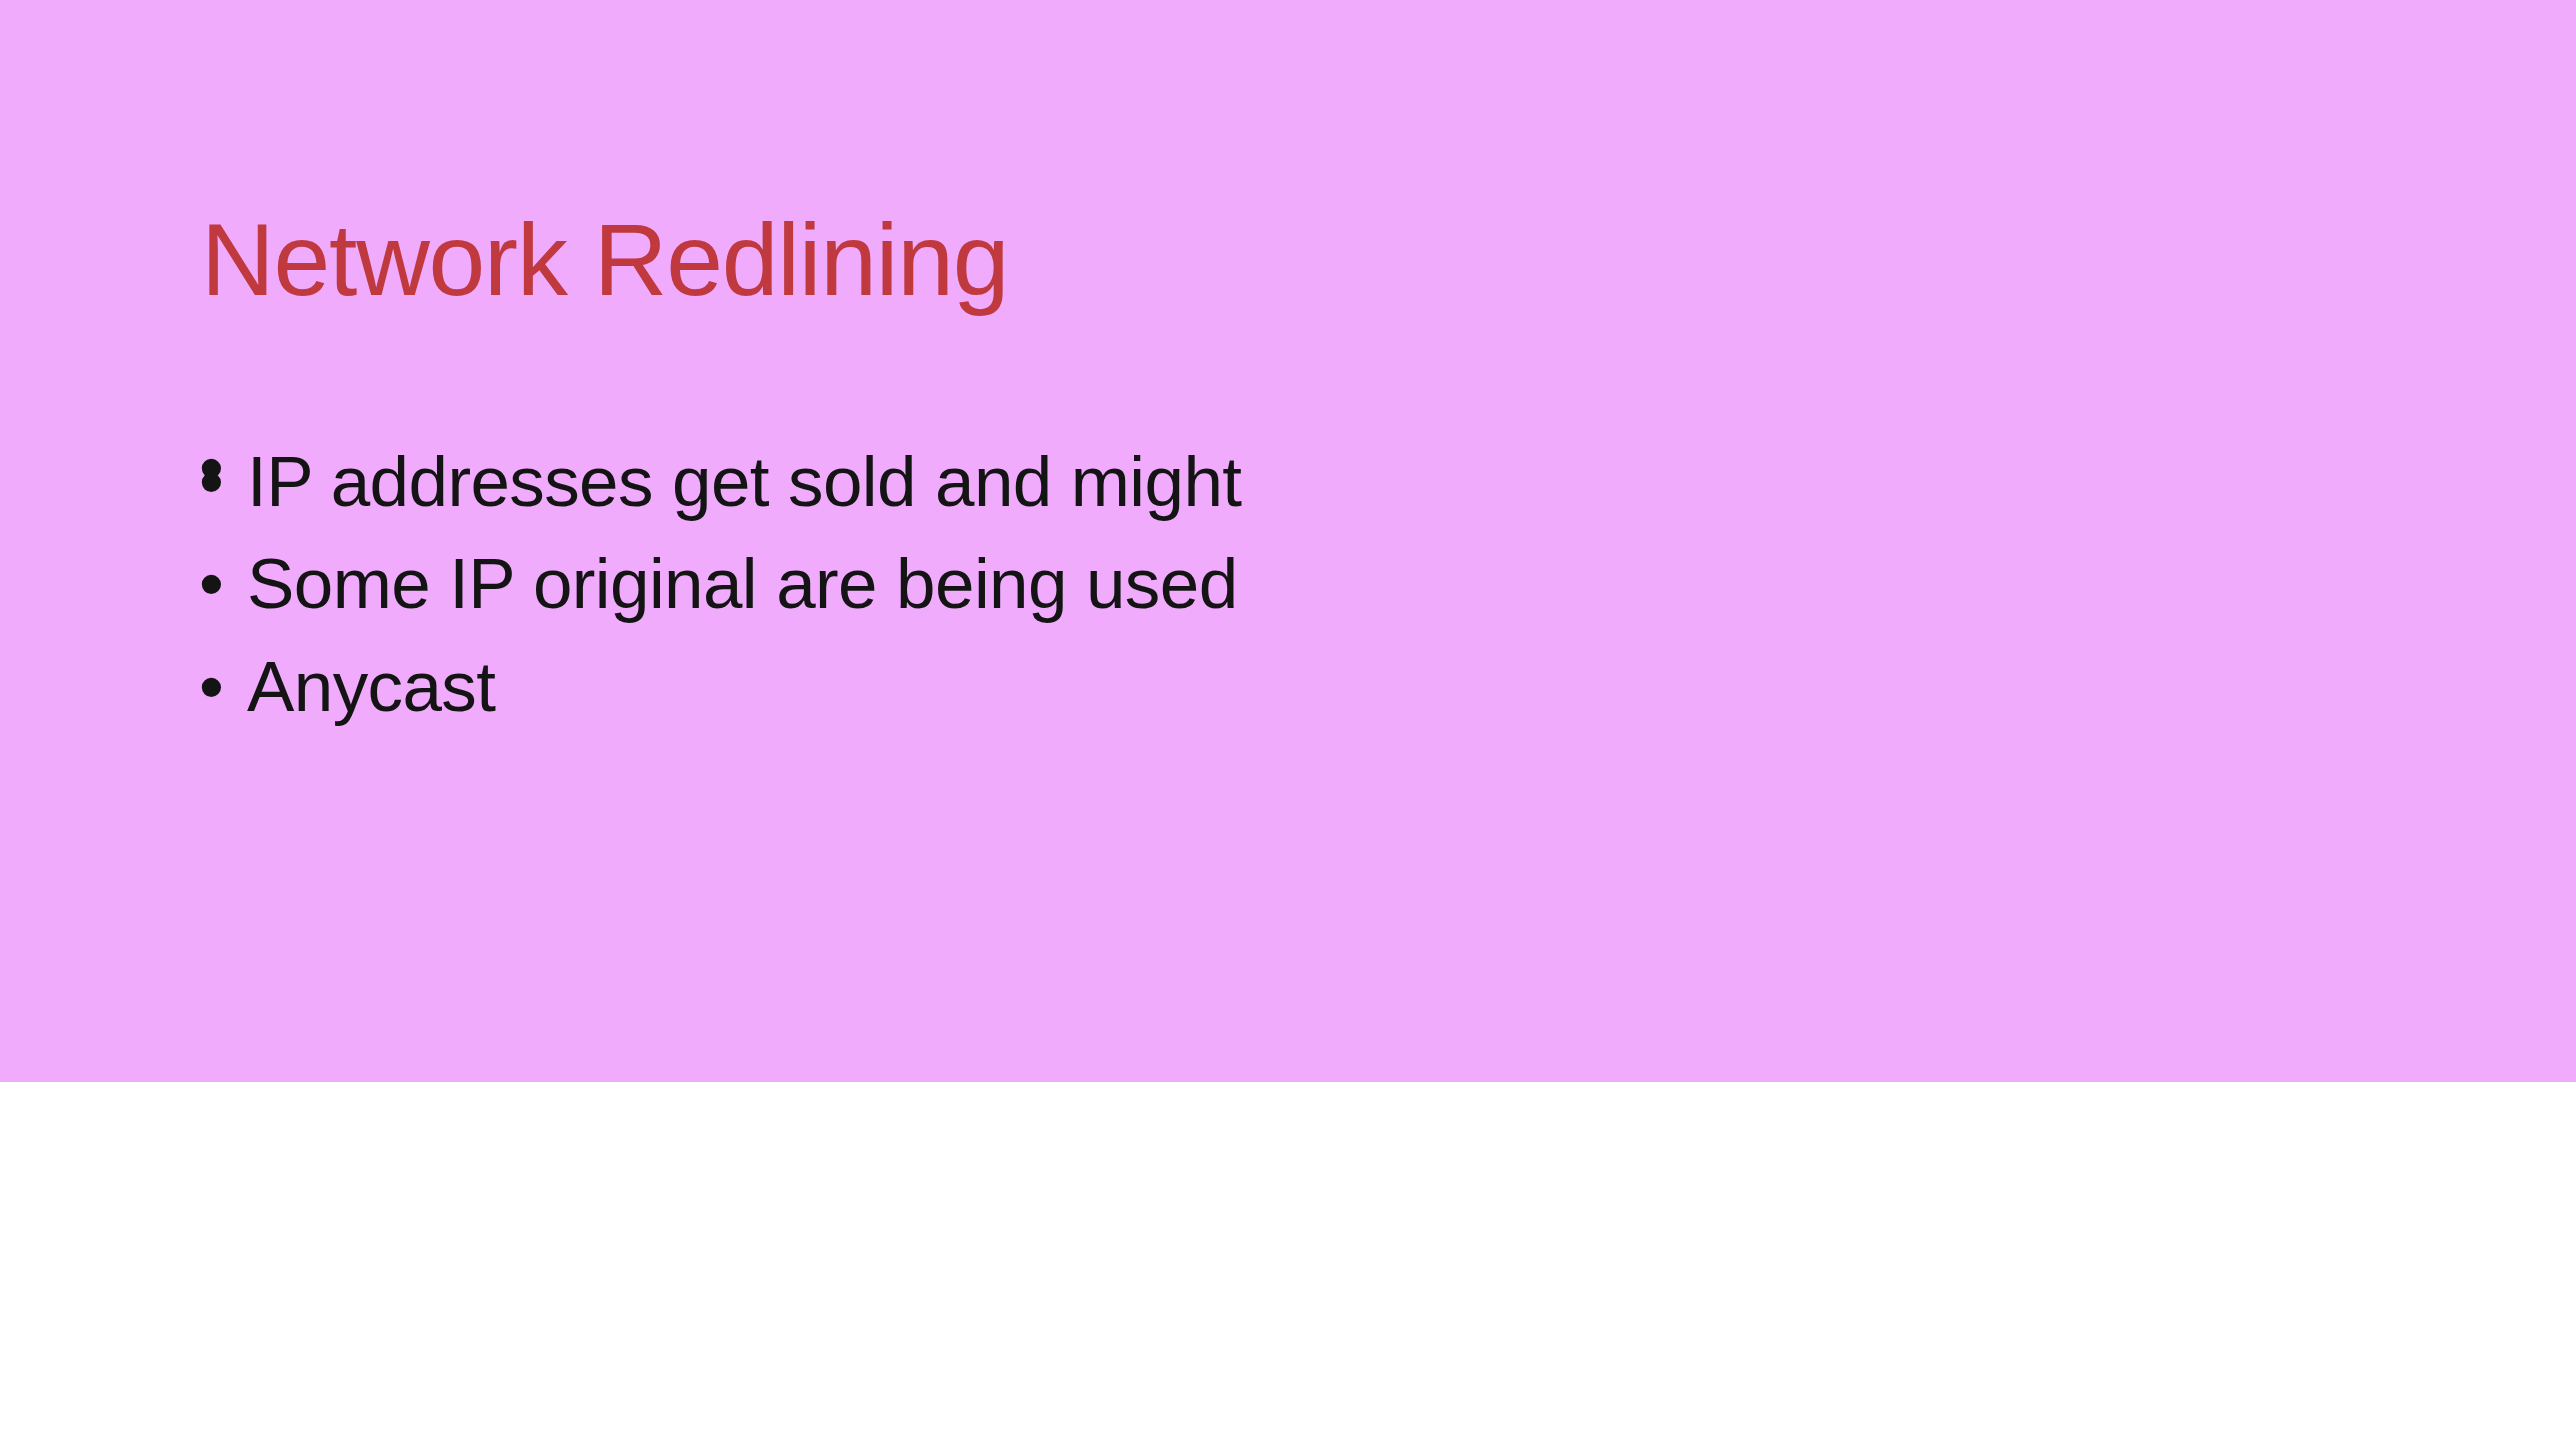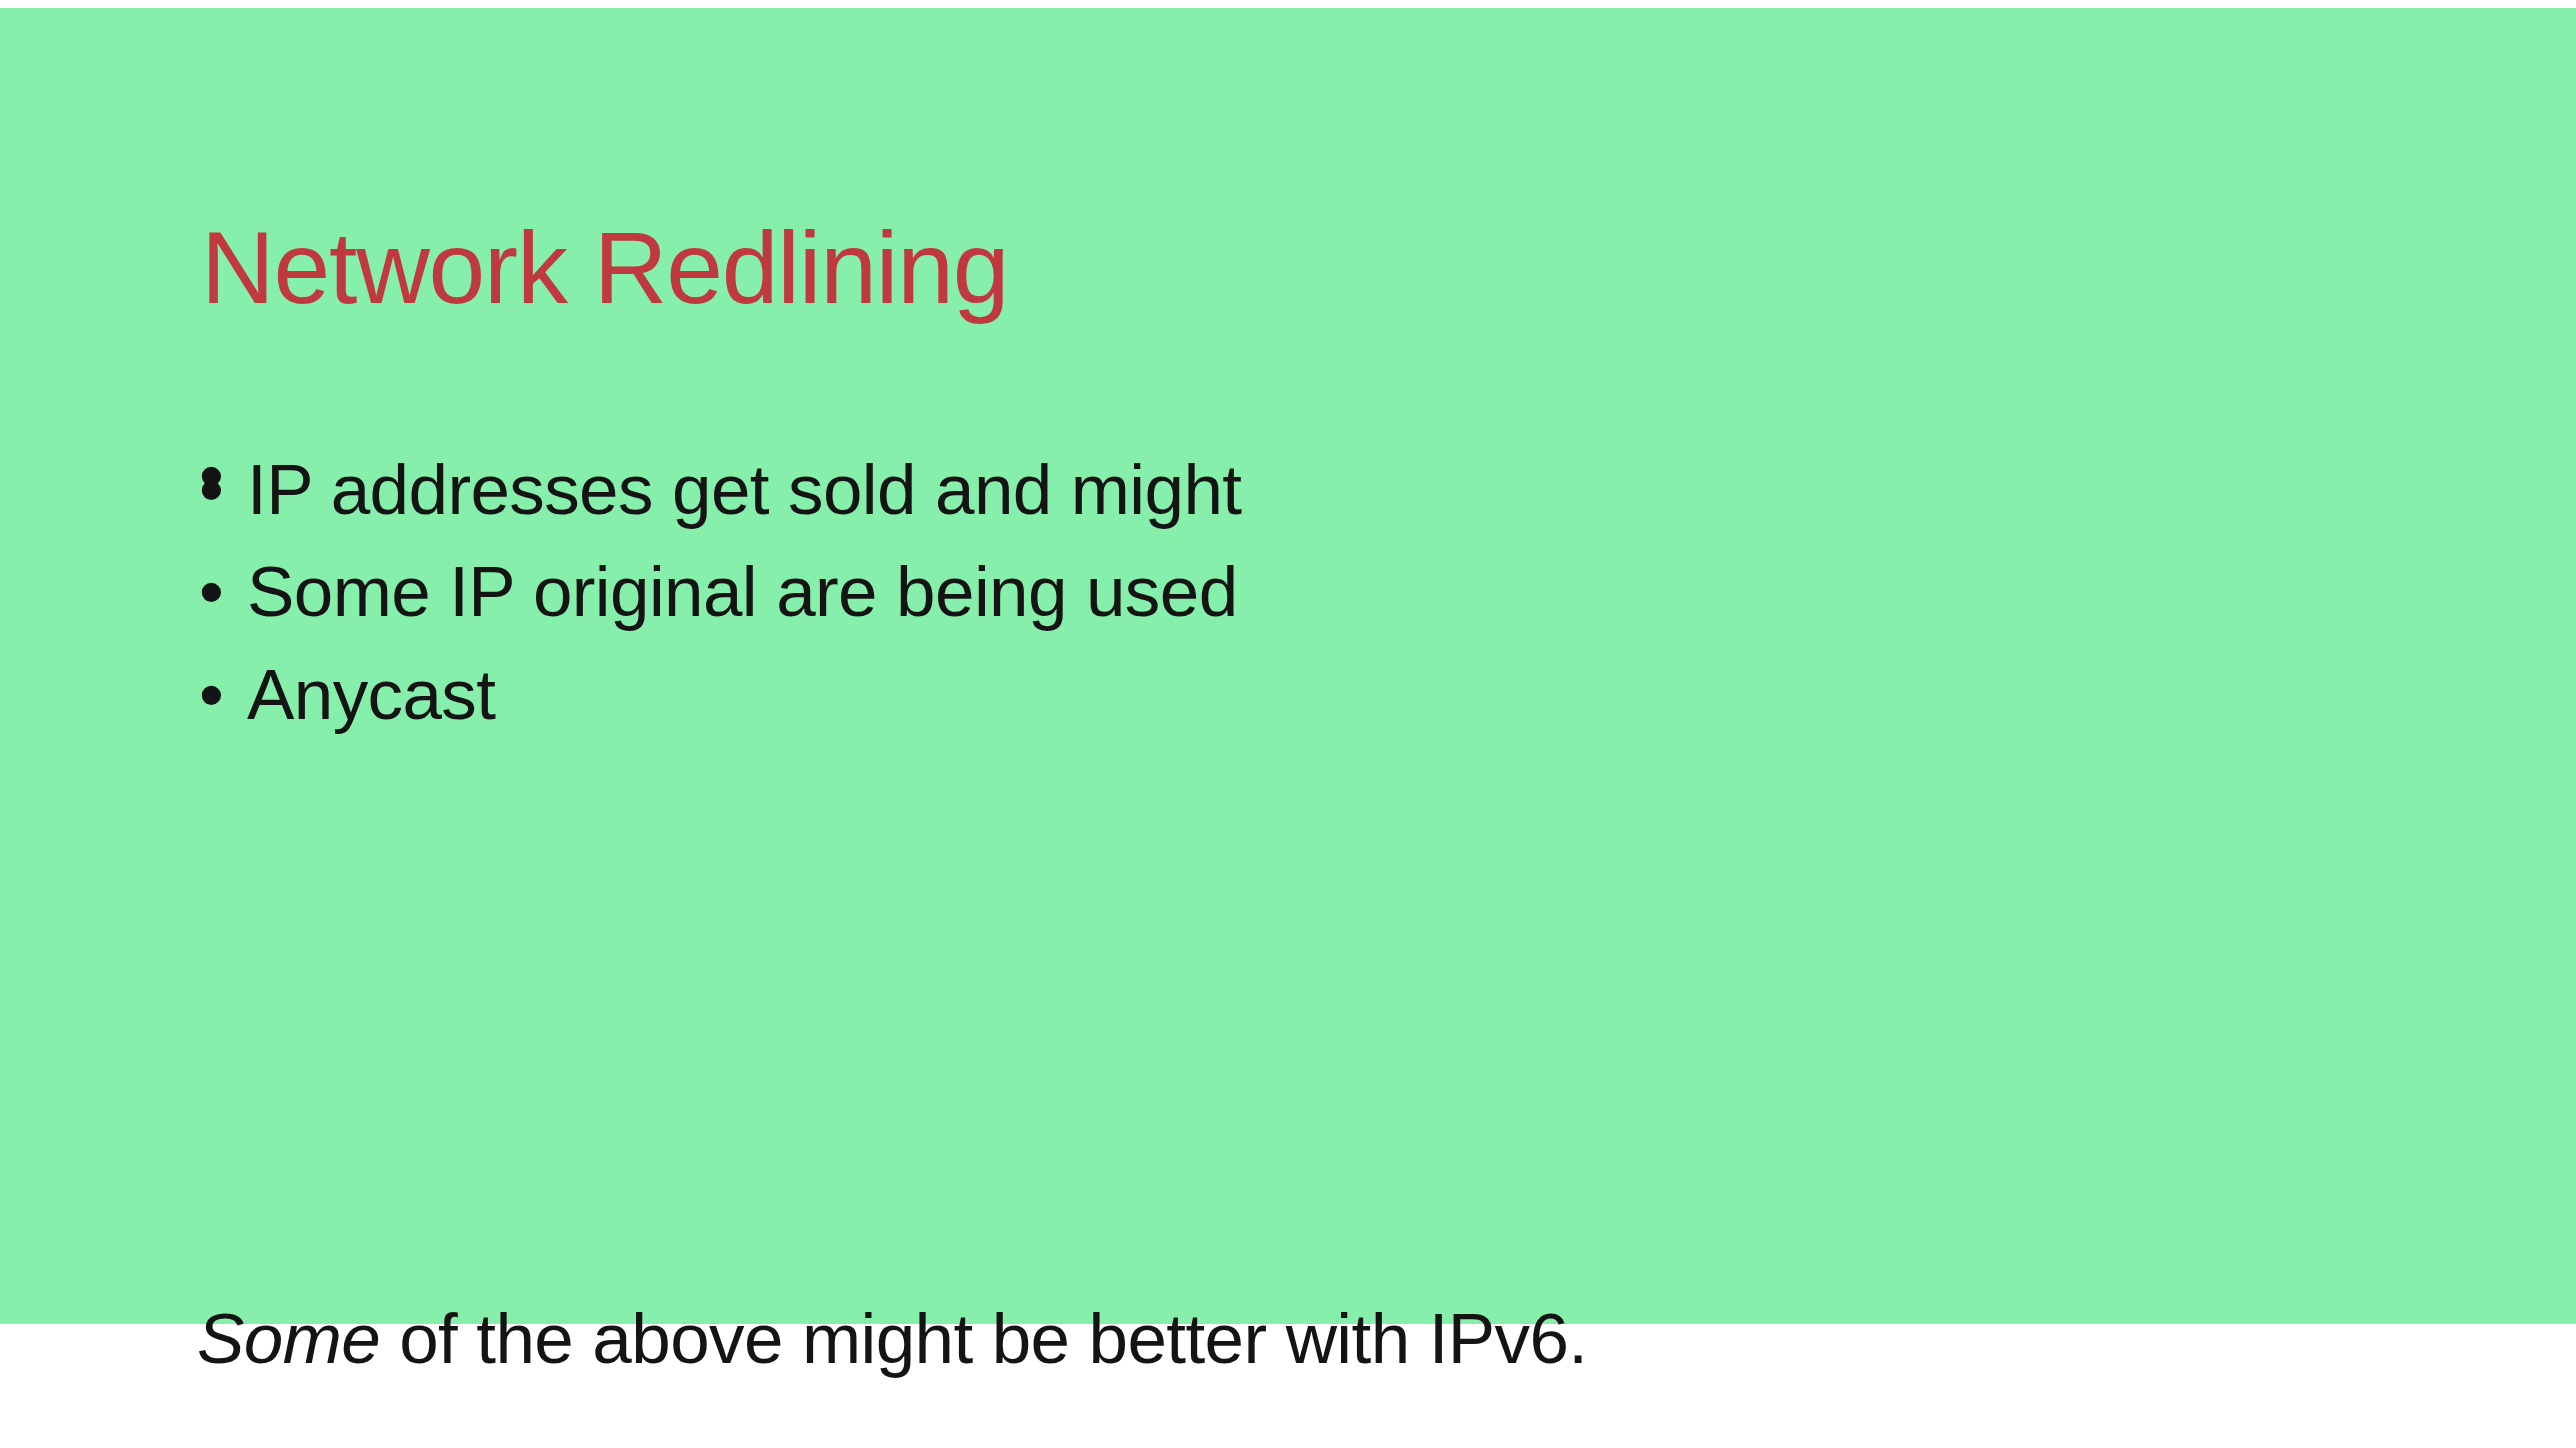--- a/index.html
+++ b/index.html
@@ -12,24 +12,23 @@
     width: 2576px;
     height: 1449px;
     background: #ffffff;
     font-family: "Liberation Sans", "DejaVu Sans", sans-serif;
     overflow: hidden;
   }
 
   .slide {
     position: relative;
     width: 2576px;
-    height: 1316px;
-    background: #86efac;
+    height: 1082px;
+    background: #f0abfc;
     box-sizing: border-box;
-    margin-top: 8px;
   }
 
   
   .slide-title {
     position: absolute;
     left: 201px;
     top: 135px;
     width: 2125px;
     font-size: 102px;
     line-height: 1.12;
@@ -116,18 +115,15 @@
       <span class="bullet-line">Some IP original are being used</span>
     </div>
 
     <div class="bullet-item">
       <span class="bullet-dot">•</span>
       <span class="bullet-line">Anycast</span>
     </div>
 
   </div>
 
-  <p class="closing-note">
-    <span class="emphasis">Some</span><span> of the above might be better with IPv6.</span>
-  </p>
 
 </div>
 
 
 </body></html>

